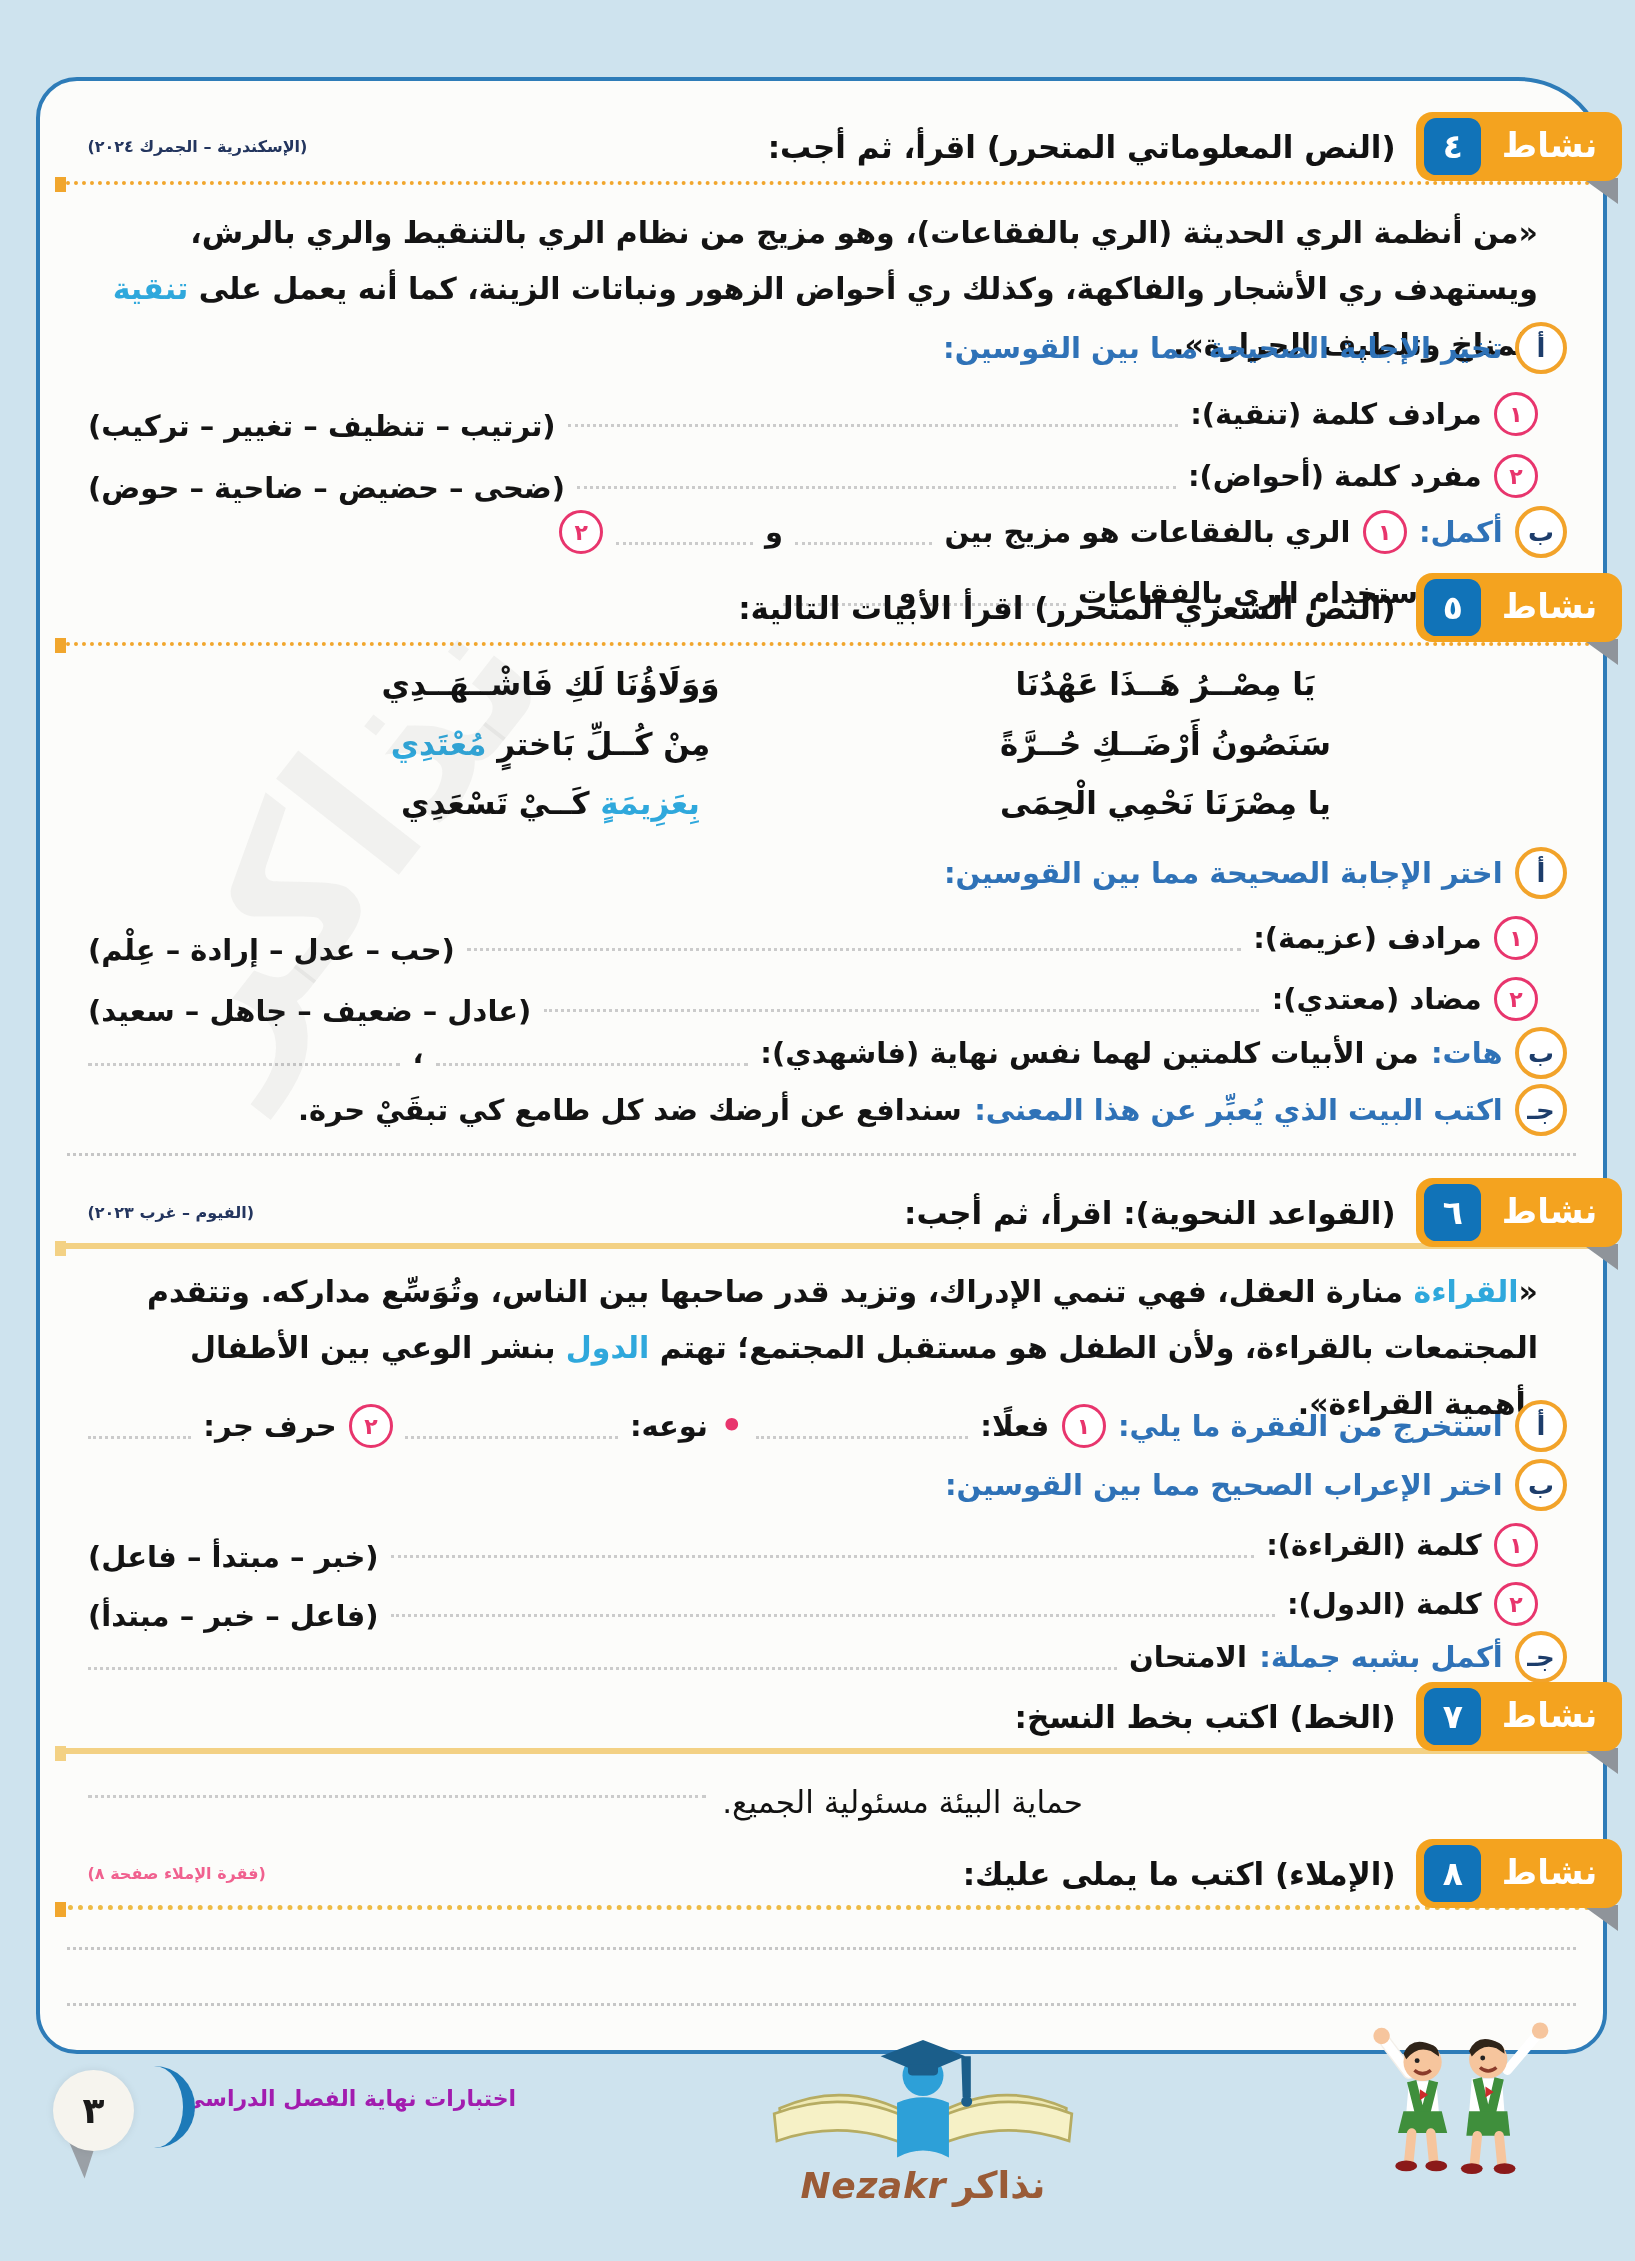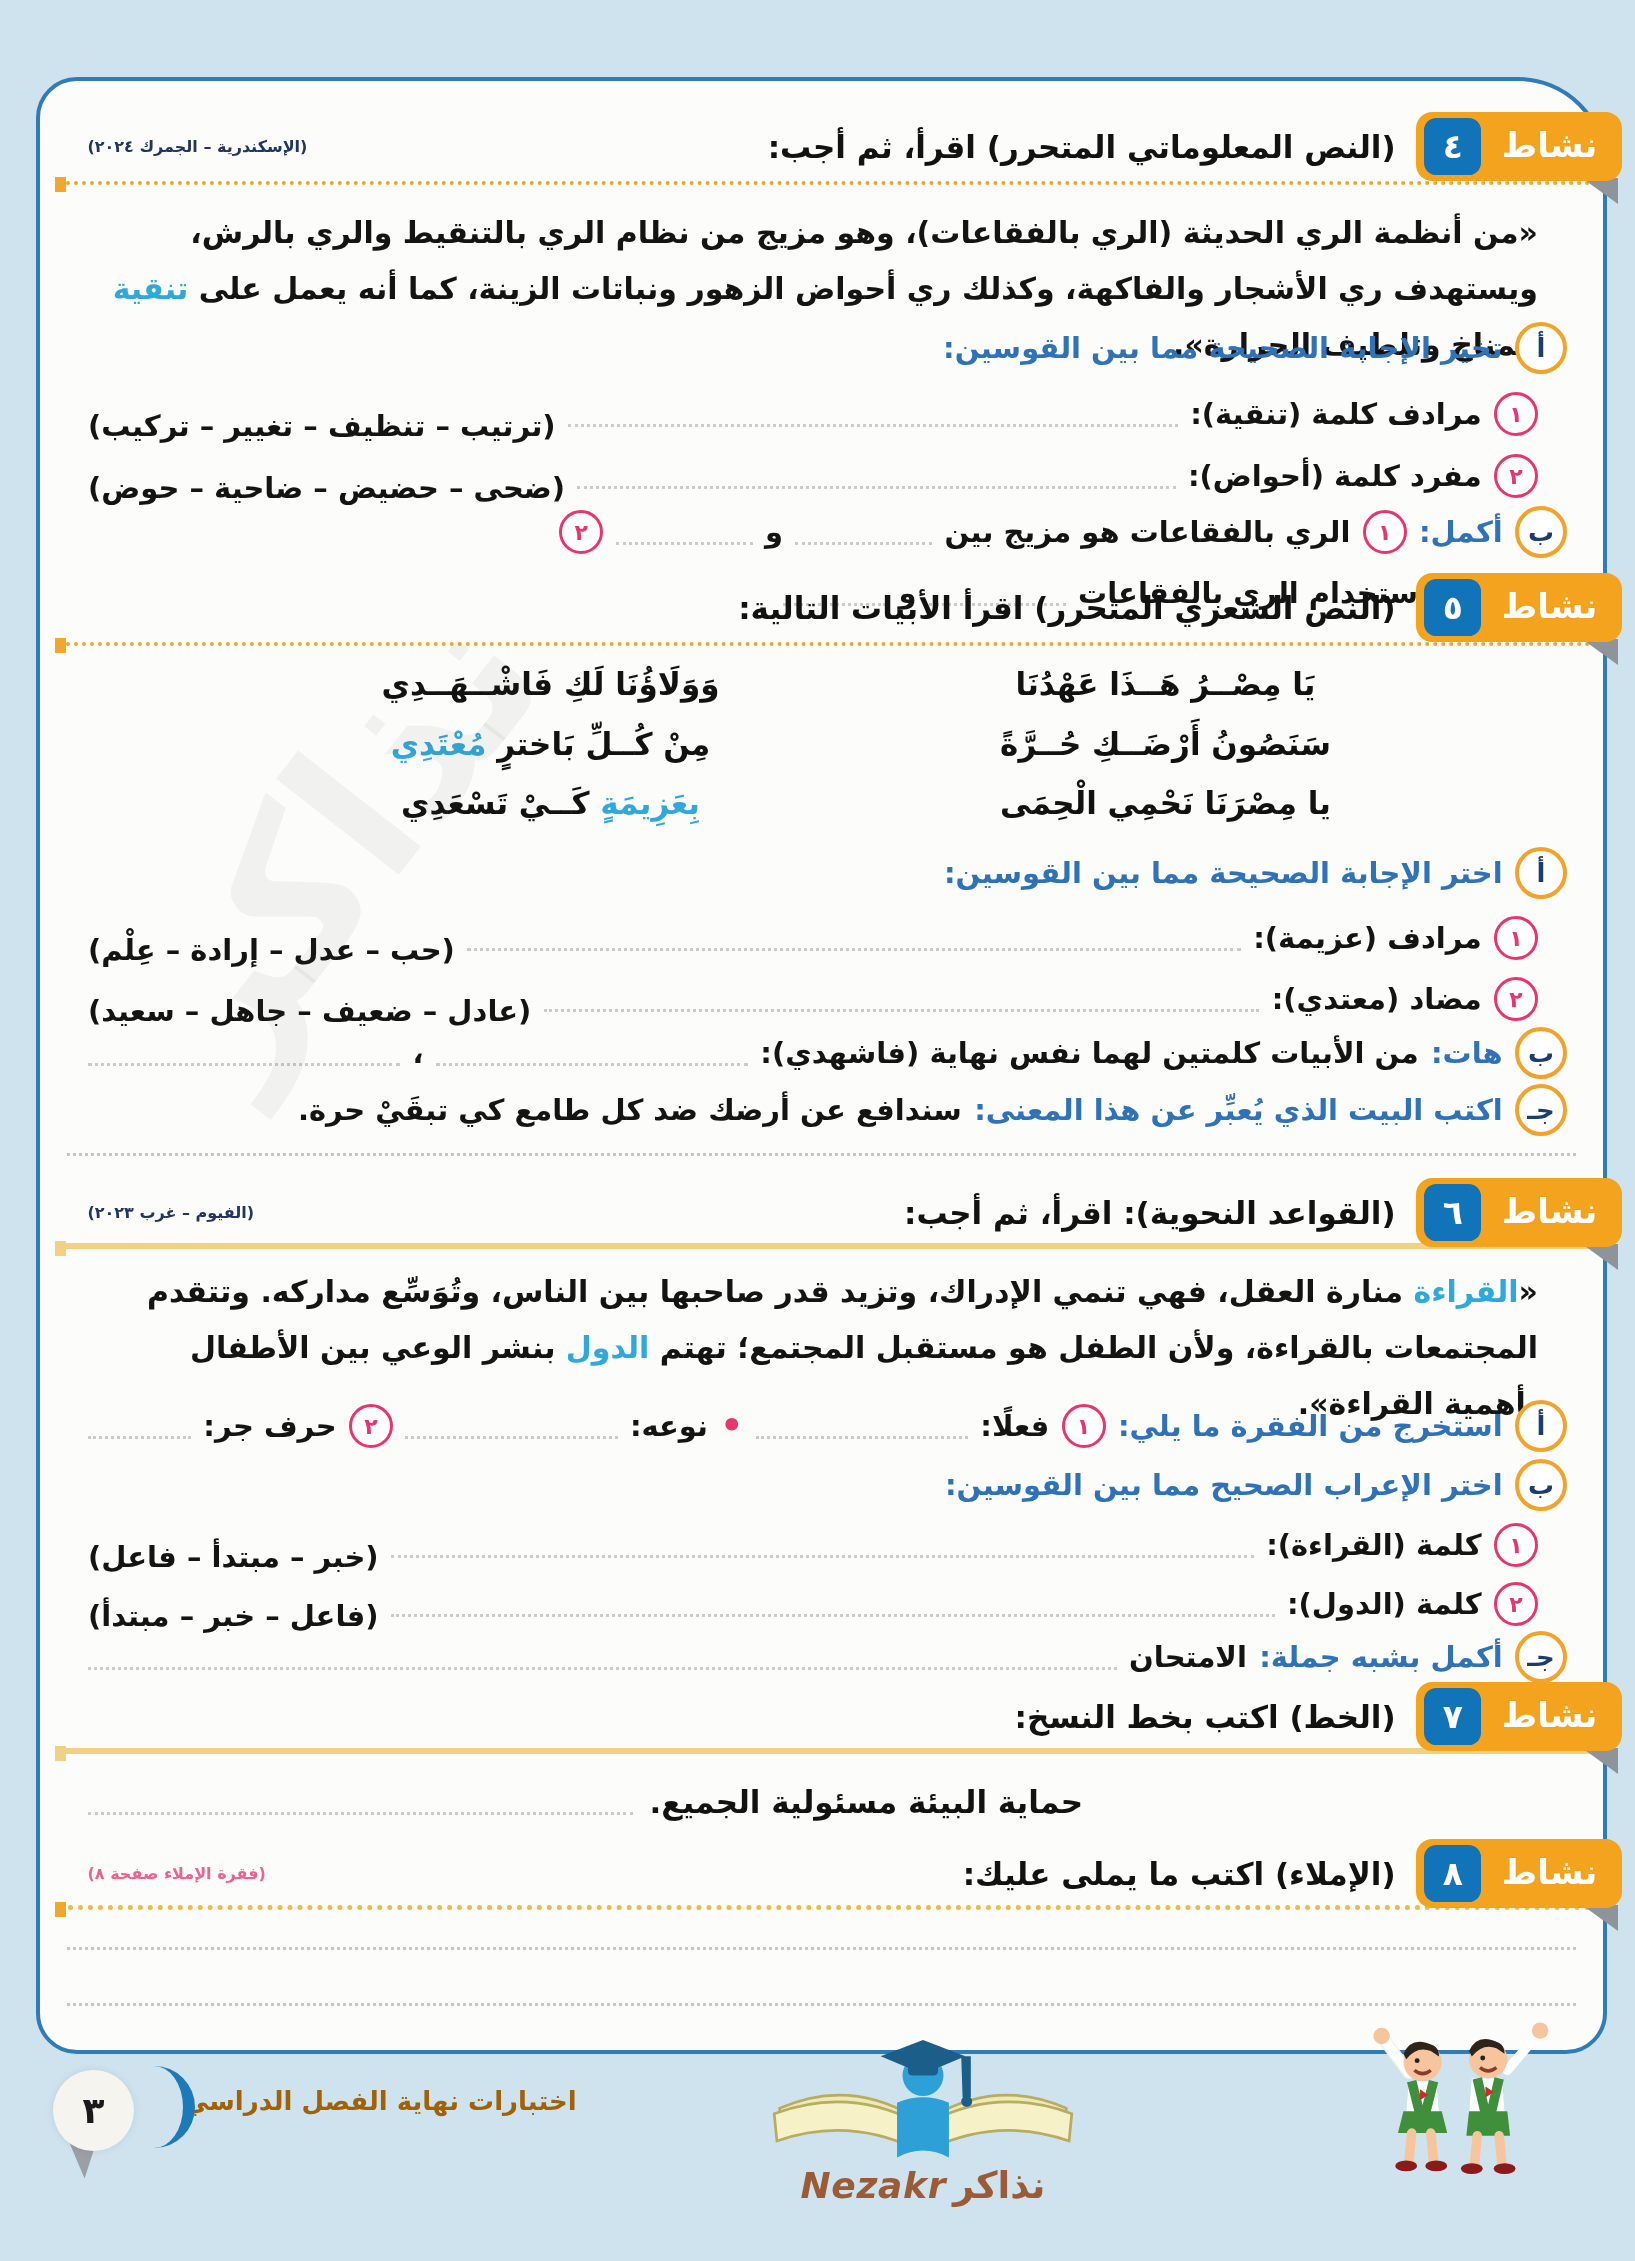--- a/index.html
+++ b/index.html
@@ -49,31 +49,31 @@
   .fill{flex:1;min-width:48px;height:0;border-top:3.4px dotted #cbcbcb;transform:translateY(11px);}
   .fw150{flex:none;width:103px;}
   .fw200{flex:none;width:137px;}
   .opts{white-space:nowrap;margin-top:24px;}
   .pinkdot{color:#e8356d;font-size:36px;line-height:13.7px;}
   
   .verse{position:absolute;right:212px;width:1066px;display:flex;direction:rtl;
          justify-content:space-between;font-size:31px;font-weight:bold;color:#121212;}
   .hemi{width:451px;text-align:center;white-space:nowrap;}
   .ansline{position:absolute;right:27px;left:27px;height:0;border-top:3.4px dotted #c6c6c6;}
-  .khattline{position:absolute;right:520px;left:48px;display:flex;align-items:center;gap:16.4px;
-             direction:rtl;font-size:31px;font-weight:bold;color:#121212;}
+  .khattline{position:absolute;right:520px;left:48px;display:flex;align-items:flex-start;gap:16.4px;
+             direction:rtl;font-size:31px;font-weight:normal;color:#121212;}
   
   .pgbadge{position:absolute;left:53px;top:2070px;width:81px;height:81px;background:#f6f4ee;
            border-radius:50%;display:flex;align-items:center;justify-content:center;
            font-size:36px;font-weight:bold;color:#1a1a1a;box-shadow:0 0 8.2px rgba(0,0,0,0.08);z-index:2;}
   .pgarc{position:absolute;left:142px;top:2066px;width:41px;height:82px;
          border:0;border-right:12.3px solid #1d7ab8;border-radius:0 41px 41px 0;z-index:2;}
   .pgtip{position:absolute;left:63px;top:2144px;width:0;height:0;
          border-top:31px solid #9aa0a6;border-left:27px solid transparent;transform:rotate(18deg);}
-  .pgtext{position:absolute;left:183px;top:2086px;font-size:26px;font-weight:bold;color:#a16207;
+  .pgtext{position:absolute;left:183px;top:2086px;font-size:22px;font-weight:bold;color:#a21caf;
           direction:rtl;white-space:nowrap;}
   .brand{position:absolute;left:725px;top:2037px;width:396px;display:flex;flex-direction:column;
          align-items:center;z-index:2;}
   .brandline{display:flex;direction:ltr;align-items:center;gap:6.8px;color:#9a5b36;
              font-weight:bold;margin-top:-9.6px;}
   .brand-en{font-size:36px;font-style:italic;letter-spacing:0.7px;}
   .brand-ar{font-size:37px;}
   .kids{position:absolute;left:1357px;top:2010px;z-index:2;}
 </style>
 </head>

